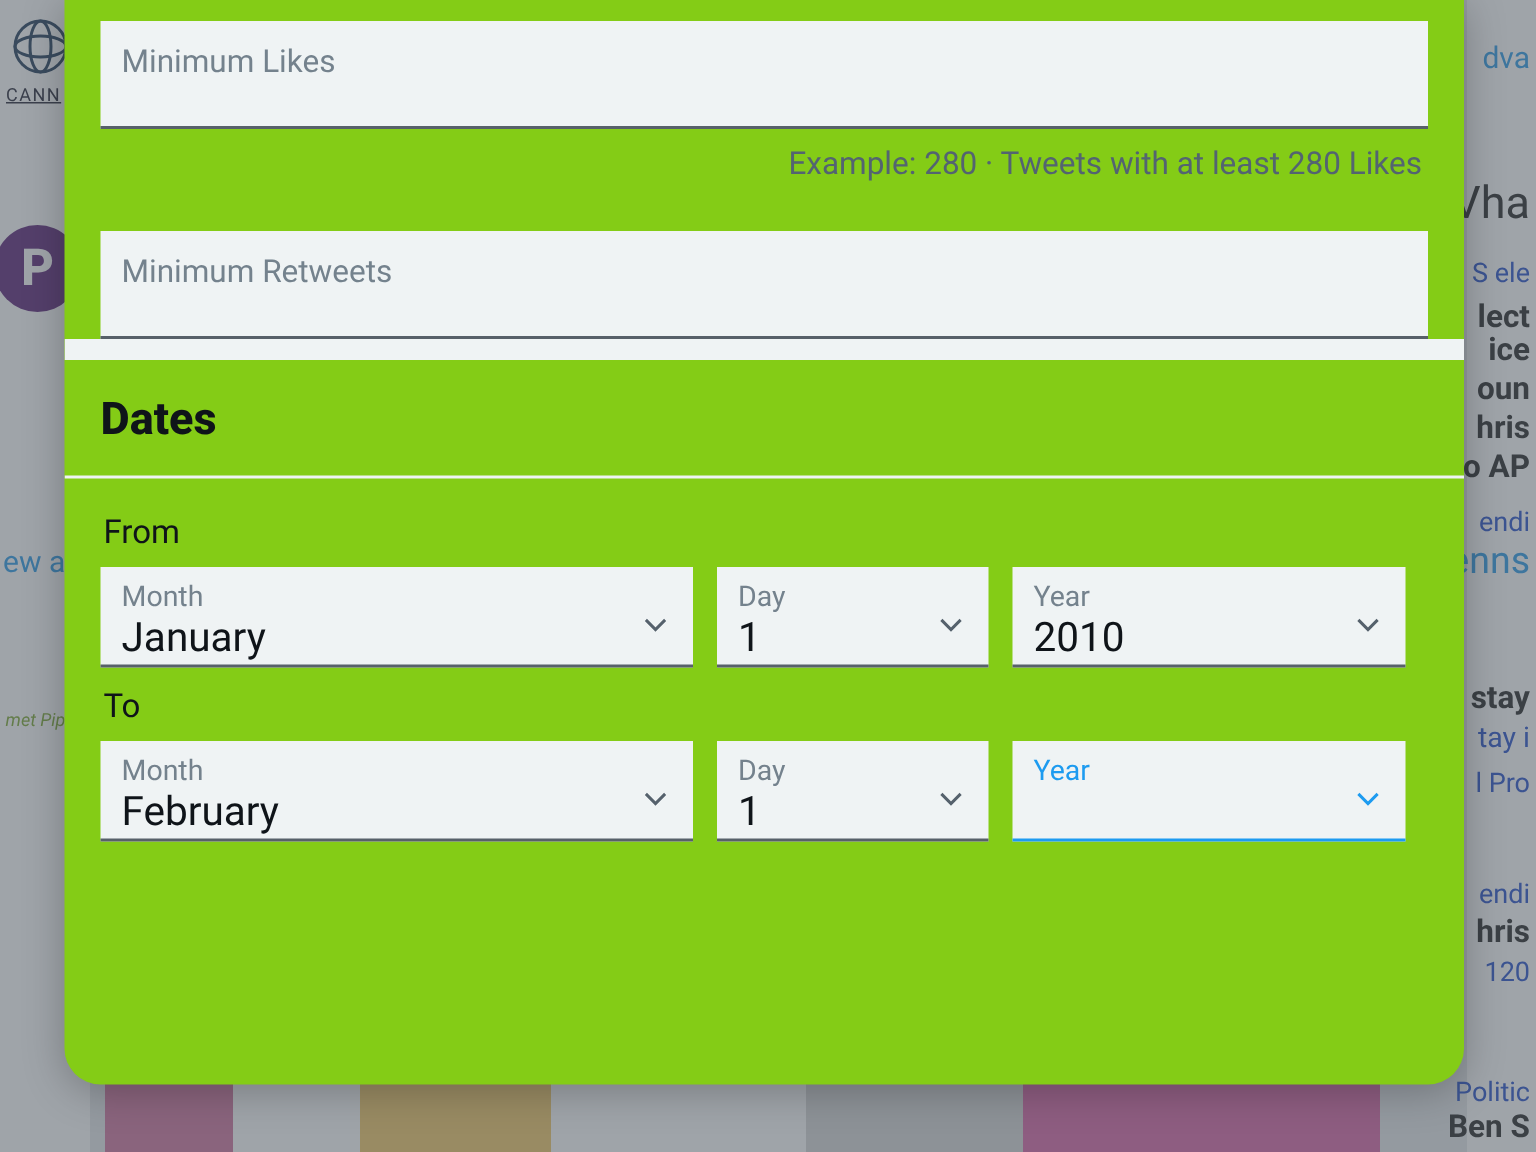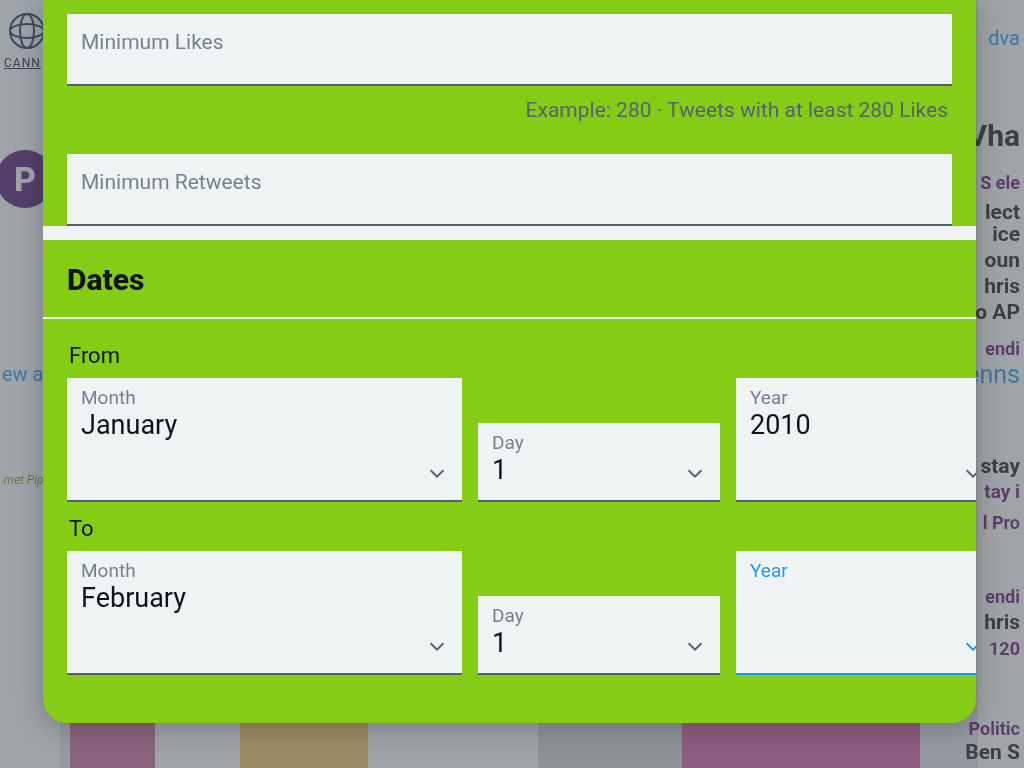--- a/index.html
+++ b/index.html
@@ -14,21 +14,21 @@
   .bg .av1 { position:absolute; left:2px; top:6px; width:50px; height:50px; border-radius:50%; background:#fff; display:flex; align-items:center; justify-content:center; }
   .bg .av1 svg { width:40px; height:40px; }
   .bg .cann { position:absolute; left:4px; top:56px; font-size:12px; letter-spacing:1px; color:#223;text-decoration:underline; }
   .bg .av2 { position:absolute; left:-4px; top:150px; width:58px; height:58px; border-radius:50%; background:#5c1e7d; color:#fff; display:flex; align-items:center; justify-content:center; font-weight:800; font-size:34px; }
   .bg .ewa { position:absolute; left:2px; top:362px; color:#1d9bf0; font-size:20px; }
   .bg .pp  { position:absolute; left:0; top:462px; width:60px; height:36px; font-size:12px; color:#7a2; display:flex; align-items:center; justify-content:center; font-style:italic; }
   .bg .bottom-img { position:absolute; left:70px; bottom:0; width:850px; height:80px;
     background: linear-gradient(90deg,#d86fa0 0 10%,#fff 10% 20%,#f5c85a 20% 35%,#fff 35% 55%,#d7d7d7 55% 72%,#e25fa8 72% 100%); }
   .bg .r { position:absolute; right:4px; color:#222; }
   .bg .r.blue { color:#1d9bf0; }
-  .bg .r.gray { color:#701a75;font-weight:bold; }
+  .bg .r.gray { color:#1d4ed8; }
 
   
   .card {
     position: absolute;
     left: 43px; right: 48px; top: 0;
     bottom: 45px;
     background: #84cc16;
     border-radius: 0 0 24px 24px;
     box-shadow: 0 4px 28px rgba(0,0,0,0.25);
     z-index: 10;
@@ -48,23 +48,23 @@
   .hint { color: #536471; font-size: 21px; padding: 12px 4px 18px 4px; text-align: right; }
 
   .dates-wrap { padding: 18px 24px 24px 24px; border-top: 1px solid #eff3f4; }
   .section-title { font-size: 30px; font-weight: 800; color: #0f1419; padding: 22px 24px 20px 24px; }
   .divider { height:1px; background:#eff3f4; }
 
   .sub-label { font-size: 22px; color: #0f1419; margin: 6px 2px 10px 2px; }
 
   .date-row { display:flex; gap: 16px; margin-bottom: 10px;}
   .sel { background:#eff3f4; border-bottom:2px solid #576069; flex:0 0 auto; position:relative;
-         padding: 8px 14px 12px 14px; }
+         padding: 8px 14px 0 14px; }
   .sel.month { width: 395px; }
-  .sel.day   { width: 242px; margin-top: 45px; }
+  .sel.day   { width: 181px; }
   .sel.year  { width: 262px; }
   .sel .lbl { font-size: 19px; color:#74828d; }
   .sel .val { font-size: 27px; color:#0f1419; line-height:1.25; }
   .sel .chev { position:absolute; right:14px; bottom:12px; }
   .chev svg { width:22px; height:22px; stroke:#55616c; stroke-width:2.2; fill:none; }
 
   .sel.active { border-bottom-color:#1d9bf0; }
   .sel.active .lbl { color:#1d9bf0; }
   .sel.active .chev svg { stroke:#1d9bf0; }
 </style>
@@ -82,21 +82,21 @@
         <ellipse cx="20" cy="20" rx="7" ry="17" fill="none" stroke="#1b3a5b" stroke-width="2"></ellipse>
       </svg>
   </div>
   <div class="cann">CANN</div>
   <div class="av2">P</div>
   <div class="ewa">ew a</div>
   <div class="pp">met Pippe</div>
   <div class="bottom-img"></div>
 
   <div class="r blue" style="top:26px;font-size:20px">dva</div>
-  <div class="r" style="top:118px;font-size:30px;font-weight:700">Vha</div>
+  <div class="r" style="top:118px;font-size:30px;font-weight:400">Vha</div>
   <div class="r gray" style="top:172px;font-size:18px">S ele</div>
   <div class="r" style="top:200px;font-size:21px;font-weight:700">lect</div>
   <div class="r" style="top:222px;font-size:21px;font-weight:700">ice</div>
   <div class="r" style="top:248px;font-size:21px;font-weight:700">oun</div>
   <div class="r" style="top:274px;font-size:21px;font-weight:700">hris</div>
   <div class="r" style="top:300px;font-size:21px;font-weight:700">o AP</div>
   <div class="r gray" style="top:338px;font-size:18px">endi</div>
   <div class="r blue" style="top:360px;font-size:25px">enns</div>
   <div class="r" style="top:454px;font-size:21px;font-weight:700">stay</div>
   <div class="r gray" style="top:480px;font-size:19px">tay i</div>

